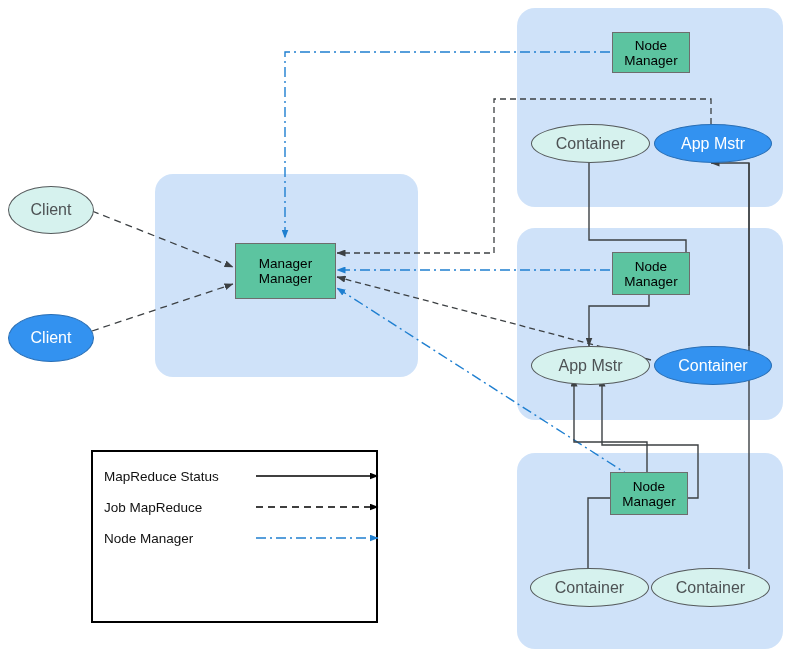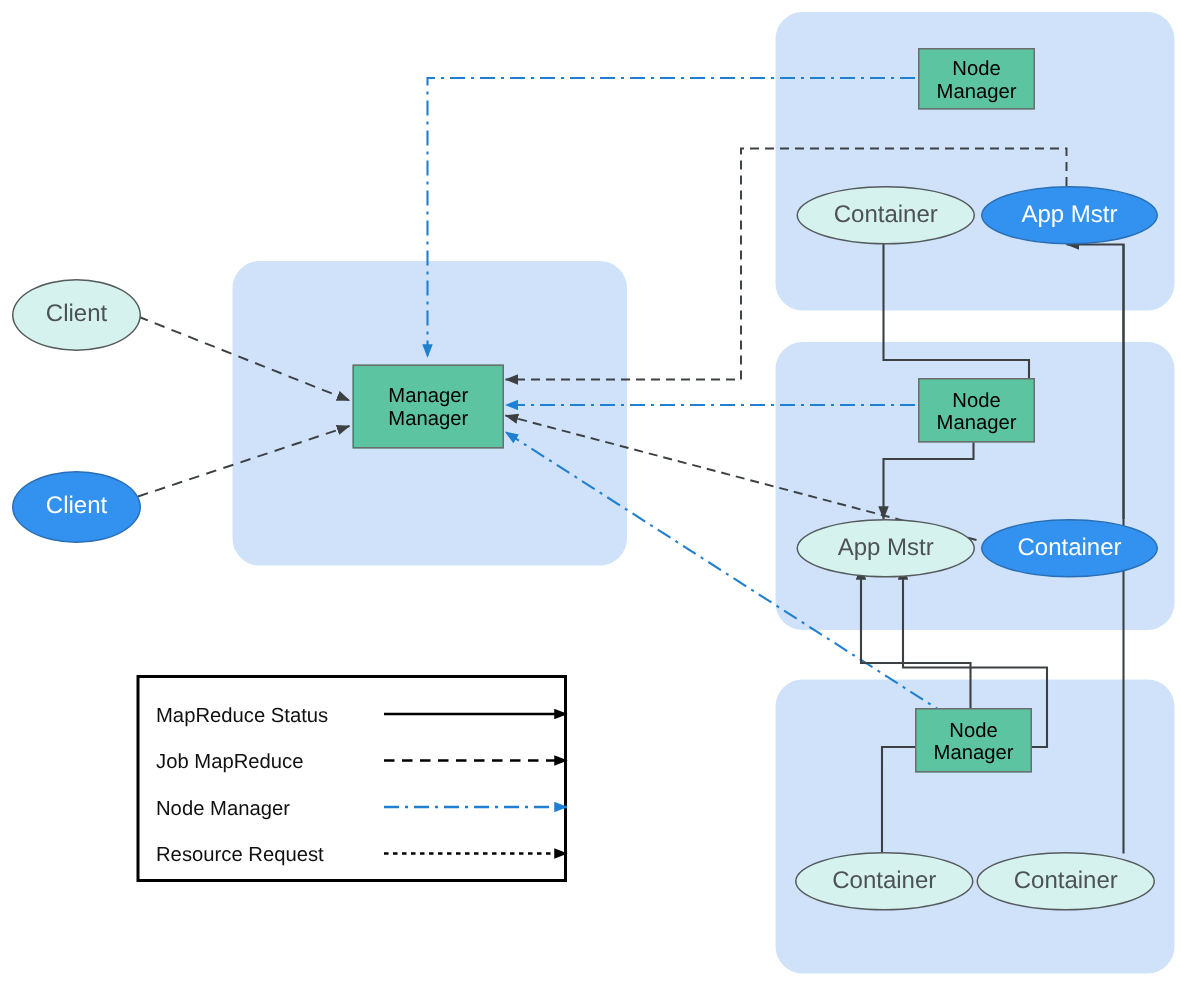--- a/index.html
+++ b/index.html
@@ -7,21 +7,21 @@
   #stage{position:relative;width:787px;height:661px;overflow:hidden;background:#fff;}
   #wires{position:absolute;left:0;top:0;width:787px;height:661px;}
   .panel{position:absolute;background:#cfe2f9;border-radius:18px;}
   .nodebox{position:absolute;background:#5cc4a0;border:1px solid #6d6d6d;
            display:flex;align-items:center;justify-content:center;text-align:center;
            color:#000000;font-size:13.5px;line-height:15px;}
   .ell{position:absolute;border-radius:50%;display:flex;align-items:center;
        justify-content:center;text-align:center;font-size:16px;}
   .ell.light{background:#d6f2ee;border:1px solid #555a5c;color:#4d5254;}
   .ell.blue{background:#3392f0;border:1px solid #2a6fb5;color:#ffffff;}
-  #legend{position:absolute;left:91px;top:450px;width:287px;height:138px;
+  #legend{position:absolute;left:91px;top:450px;width:287px;height:173px;
           background:#ffffff;border:2px solid #000000;box-sizing:border-box;}
   .lrow{position:absolute;left:11px;right:10px;height:28px;display:flex;align-items:center;}
   .llabel{font-size:13.5px;color:#111;width:152px;white-space:nowrap;}
   .lsample{flex:1;height:12px;position:relative;}
   .lsample svg{position:absolute;left:0;top:0;}
 </style>
 </head>
 <body>
 
 <div id="stage">
@@ -154,24 +154,16 @@
 
     <div class="lrow" style="top:72px;">
       <span class="llabel">Node Manager</span>
       <span class="lsample">
         <svg width="124" height="12" viewBox="0 0 124 12" xmlns="http://www.w3.org/2000/svg">
           <path d="M0,6 L122,6" stroke="#1f7fd0" stroke-width="1.6" stroke-dasharray="10,4,2,4" fill="none" marker-end="url(#ahB)"></path>
         </svg>
       </span>
     </div>
 
-    <div class="lrow" style="top:103px;">
-      <span class="llabel">Resource Request</span>
-      <span class="lsample">
-        <svg width="124" height="12" viewBox="0 0 124 12" xmlns="http://www.w3.org/2000/svg">
-          <path d="M0,6 L122,6" stroke="#000000" stroke-width="1.6" stroke-dasharray="3,3" fill="none" marker-end="url(#ahK)"></path>
-        </svg>
-      </span>
-    </div>
 
   </div>
 
 </div>
 
 </body></html>

